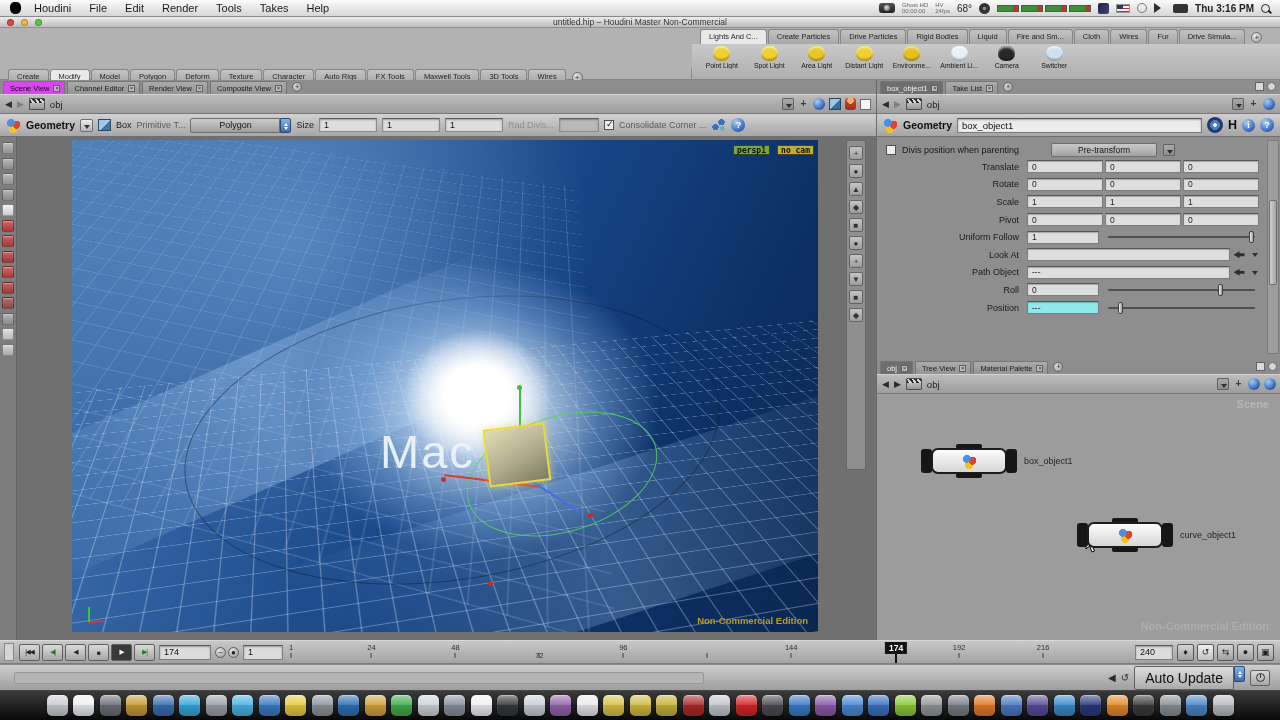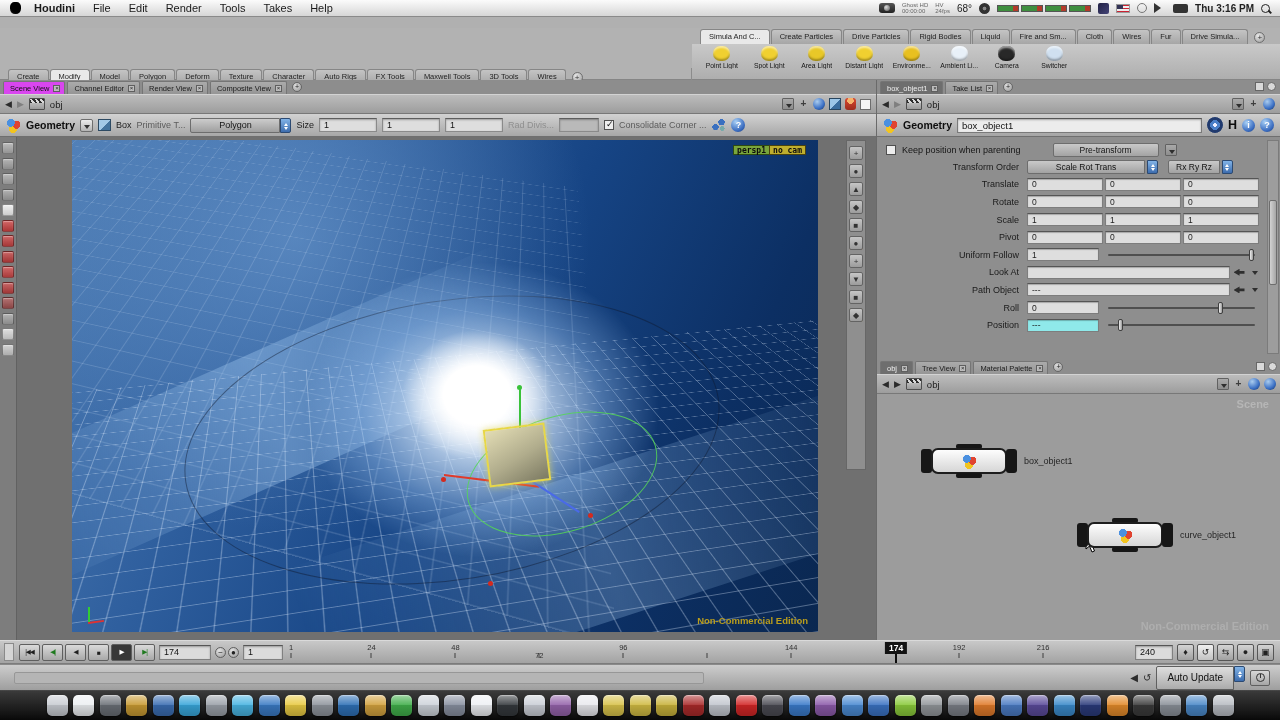--- a/index.html
+++ b/index.html
@@ -4,21 +4,21 @@
 <style>
   *{margin:0;padding:0;box-sizing:border-box;font-family:"Liberation Sans",sans-serif;}
   html,body{width:1280px;height:720px;overflow:hidden;background:#000;}
   #screen{position:relative;width:1280px;height:720px;background:#b0b0b0;overflow:hidden;}
 
   
   #menubar{position:absolute;left:0;top:0;width:1280px;height:17px;background:linear-gradient(#fbfbfb,#d6d6d6);border-bottom:1px solid #8a8a8a;display:flex;align-items:center;padding:0 10px;font-size:11px;color:#1a1a1a;z-index:30;}
   .apple{width:11px;height:12px;background:radial-gradient(circle at 60% 35%,#000 60%,#222);border-radius:40% 40% 45% 45%;margin-right:4px;}
   #menu-items{display:flex;align-items:center;}
   .menu-item{margin:0 9px;white-space:nowrap;}
-  .menu-item.b{font-weight:bold;text-align:right;}
+  .menu-item.b{font-weight:normal;text-align:right;}
   #menu-status{margin-left:auto;display:flex;align-items:center;gap:7px;font-size:10px;color:#222;}
   .tiny2{font-size:6px;line-height:6.5px;color:#666;}
   .rec-ic{width:16px;height:10px;background:linear-gradient(#555,#222);border-radius:3px;position:relative;}
   .rec-ic::after{content:"";position:absolute;left:5px;top:2px;width:6px;height:6px;border-radius:50%;background:radial-gradient(circle at 35% 35%,#ddd,#555);}
   .gear-ic{width:11px;height:11px;border-radius:50%;background:radial-gradient(circle,#888 0 25%,#333 26% 70%,#666 71%);}
   .meter{display:flex;gap:2px;align-items:center;}
   .meter i{display:block;width:22px;height:7px;background:linear-gradient(90deg,#3f8f3f 75%,#b23a2a 75%);border:1px solid #555;}
   .blue-ic{width:11px;height:11px;background:linear-gradient(135deg,#224,#447);border-radius:2px;}
   .flag-ic{width:14px;height:9px;border:1px solid #999;background:repeating-linear-gradient(#c23 0 1.4px,#eee 1.4px 2.8px);position:relative;}
   .flag-ic::after{content:"";position:absolute;left:0;top:0;width:6px;height:4.5px;background:#335;}
@@ -132,21 +132,21 @@
   .green-ellipse{position:absolute;left:392px;top:276px;width:196px;height:116px;border:1.5px solid rgba(85,215,85,.85);border-radius:50%;transform:rotate(-17deg);}
   .sel-box{position:absolute;left:414px;top:286px;width:62px;height:58px;transform:rotate(-7deg);background:linear-gradient(155deg,#e2dcb4 0%,#b0ac8c 55%,#7c7a62 100%);border:2px solid #e8d746;box-shadow:0 0 7px rgba(232,215,70,.65);}
   .axis{position:absolute;transform-origin:0 50%;}
   .axis.r{left:372px;top:334px;width:96px;height:1.5px;background:#e03a2a;transform:rotate(7deg);}
   .axis.g{left:447px;top:248px;width:1.5px;height:86px;background:#3ac23a;}
   .axis.b{left:447px;top:332px;width:72px;height:1.5px;background:#4a6ae8;transform:rotate(33deg);}
   .vdot{position:absolute;width:5px;height:5px;border-radius:50%;background:#d42a1e;}
   .vdot.g{background:#3ac23a;}
   .vp-chip{position:absolute;top:5px;height:10px;font-family:"DejaVu Sans Mono","Liberation Mono",monospace;font-size:8px;line-height:10px;padding:0 3px;color:#0d0d0d;font-weight:bold;}
   #persp-chip{right:48px;background:#79a63c;border:1px solid #2e4a12;margin-left:14px;}
-  #cam-chip{right:12px;background:#bfae2e;border:1px solid #4a420e;}
+  #cam-chip{right:4px;background:#bfae2e;border:1px solid #4a420e;}
   .vp-watermark{position:absolute;right:10px;bottom:6px;color:#bb9e1c;font-size:9.5px;font-weight:bold;}
   .gizmo{position:absolute;left:16px;bottom:10px;width:18px;height:18px;}
   .gizmo::before{content:"";position:absolute;left:0;bottom:0;width:16px;height:1.5px;background:#d33;transform:rotate(-8deg);}
   .gizmo::after{content:"";position:absolute;left:0;bottom:0;width:1.5px;height:15px;background:#3c3;}
   #vp-right-strip{position:absolute;left:846px;top:3px;width:20px;height:330px;background:#8f8f8f;border:1px solid #676767;display:flex;flex-direction:column;align-items:center;gap:4px;padding-top:5px;}
   .vtool{width:14px;height:14px;background:linear-gradient(#c6c6c6,#9c9c9c);border:1px solid #636363;border-radius:2px;font-size:8px;line-height:13px;text-align:center;color:#333;flex:none;}
 
   
   #param-header{height:23px;background:linear-gradient(#cfcfcf,#a5a5a5);border-bottom:1px solid #6f6f6f;display:flex;align-items:center;gap:5px;padding:0 6px;}
   .name-field{flex:1;height:15px;background:#ececec;border:1px solid #7a7a7a;border-top-color:#555;box-shadow:inset 0 1px 2px rgba(0,0,0,.3);font-size:9.5px;display:flex;align-items:center;padding:0 4px;color:#111;}
@@ -209,21 +209,21 @@
   #cur-line{position:absolute;top:13px;width:2px;height:9px;background:#0d0d0d;transform:translateX(-50%);}
   .tl-ic{width:17px;height:17px;background:linear-gradient(#d4d4d4,#a0a0a0);border:1px solid #565656;font-size:9px;text-align:center;line-height:15px;border-radius:2px;color:#222;flex:none;}
   .tl-ic.lit{background:linear-gradient(#efefef,#c2c2c2);}
   #tl-right{display:flex;align-items:center;gap:3px;padding-right:6px;}
 
   
   #status-bar{position:absolute;left:0;top:664px;width:1280px;height:26px;background:linear-gradient(#cdcdcd,#9e9e9e);border-top:1px solid #8a8a8a;display:flex;align-items:center;}
   .msg-strip{margin-left:14px;width:690px;height:12px;background:#b5b5b5;border:1px solid #979797;border-radius:2px;}
   #sb-right{margin-left:auto;display:flex;align-items:center;gap:5px;padding-right:10px;}
   .sb-ic{font-size:10px;color:#2c2c2c;}
-  .au-drop{height:24px;padding:0 10px;background:linear-gradient(#dedede,#ababab);border:1px solid #5f5f5f;border-radius:2px 0 0 2px;font-size:10px;display:flex;align-items:center;color:#111;}
+  .au-drop{height:24px;padding:0 10px;background:linear-gradient(#dedede,#ababab);border:1px solid #5f5f5f;border-radius:2px 0 0 2px;font-size:14px;display:flex;align-items:center;color:#111;}
   .mem-btn{width:20px;height:16px;background:linear-gradient(#d8d8d8,#a5a5a5);border:1px solid #5f5f5f;border-radius:2px;display:flex;align-items:center;justify-content:center;}
   .mem-btn i{width:9px;height:9px;border-radius:50%;border:1.5px solid #333;display:block;position:relative;}
   .mem-btn i::after{content:"";position:absolute;left:3px;top:0;width:1.5px;height:4px;background:#333;}
 
   
   #dock{position:absolute;left:0;top:690px;width:1280px;height:30px;background:linear-gradient(rgba(52,52,52,.95),rgba(6,6,6,.98));display:flex;align-items:center;justify-content:center;gap:5.5px;border-top:1px solid rgba(255,255,255,.25);}
   .dock-icon{width:21px;height:21px;border-radius:5px;flex:none;background-image:linear-gradient(rgba(255,255,255,.5),rgba(255,255,255,.12) 45%,rgba(0,0,0,.1) 50%,rgba(0,0,0,.25));box-shadow:inset 0 1px 1px rgba(255,255,255,.4),0 1px 2px rgba(0,0,0,.7);}
 </style>
 </head>
 <body>
@@ -256,20 +256,26 @@
       <span class="blue-ic"></span>
       <span class="flag-ic"></span>
       <span class="circ-ic"></span>
       <span class="spk-ic"></span>
       <span class="batt-ic"></span>
       <span class="clock-txt">Thu 3:16 PM</span>
       <span class="spot-ic"></span>
     </div>
   </div>
 
+  <div id="titlebar">
+    <span id="win-title">untitled.hip – Houdini Master Non-Commercial</span>
+    <span class="tlight" style="background:#e2463d"></span>
+    <span class="tlight" style="background:#f6b73c"></span>
+    <span class="tlight" style="background:#58c83c"></span>
+  </div>
 
   <div id="shelf">
     <div class="shelf-half lft">
       <div class="shelf-tabs" id="shelf-tabs-left">
           <span class="shelf-tab">Create</span>
           <span class="shelf-tab sel">Modify</span>
           <span class="shelf-tab">Model</span>
           <span class="shelf-tab">Polygon</span>
           <span class="shelf-tab">Deform</span>
           <span class="shelf-tab">Texture</span>
@@ -335,21 +341,21 @@
             <span class="tool-label">Look At</span>
           </div>
           <div class="shelf-tool">
             <span class="tool-icon" style="background-color: rgb(176, 176, 184);"></span>
             <span class="tool-label">Follow Path</span>
           </div>
         </div>
     </div>
     <div class="shelf-half rgt">
       <div class="shelf-tabs" id="shelf-tabs-right">
-          <span class="shelf-tab sel">Simula And C...</span>
+          <span class="shelf-tab sel">Lights And C...</span>
           <span class="shelf-tab">Create Particles</span>
           <span class="shelf-tab">Drive Particles</span>
           <span class="shelf-tab">Rigid Bodies</span>
           <span class="shelf-tab">Liquid</span>
           <span class="shelf-tab">Fire and Sm...</span>
           <span class="shelf-tab">Cloth</span>
           <span class="shelf-tab">Wires</span>
           <span class="shelf-tab">Fur</span>
           <span class="shelf-tab">Drive Simula...</span>
           <span class="shelf-plus">+</span>
@@ -470,20 +476,21 @@
             <span class="strip-ic" style="background: linear-gradient(rgba(255, 255, 255, 0.2), rgba(0, 0, 0, 0.133)), rgb(200, 200, 200);"></span>
           </div>
         <div id="vp-image">
           <div class="grid2"></div>
           <div class="streak s1"></div>
           <div class="streak s2"></div>
           <div class="grid1"></div>
           <div class="dark-curve"></div>
           <div class="glow"></div>
           <div class="glow-core"></div>
+          <div class="mac-text">Mac</div>
           <div class="green-ellipse"></div>
           <div class="axis r"></div>
           <div class="axis g"></div>
           <div class="axis b"></div>
           <div class="sel-box"></div>
           <div class="vdot" style="left:369px;top:337px"></div>
           <div class="vdot" style="left:516px;top:373px"></div>
           <div class="vdot g" style="left:445px;top:245px"></div>
           <div class="vdot" style="left:416px;top:441px"></div>
           <div class="vp-chip" id="persp-chip">persp1</div>
@@ -538,41 +545,25 @@
         <span class="bold-label">Geometry</span>
         <span class="name-field">box_object1</span>
         <span class="target-ic"></span>
         <span class="h-label">H</span>
         <span class="info-circ">i</span>
         <span class="help-circ">?</span>
       </div>
       <div id="param-body">
         <div id="keep-row">
           <span class="checkbox"></span>
-          <span>Keep position when parenting</span>
+          <span>Divis position when parenting</span>
           <span class="pretrans">Pre-transform</span>
           <span class="mini-drop"></span>
         </div>
         <div id="param-rows">
-            <div class="prow">
-              <span class="plabel">Transform Order</span>
-              <div class="pctrl">
-                <div class="pdrop w1">Scale Rot Trans</div>
-                <span class="spin">
-                  <i></i>
-                  <i class="dn"></i>
-                </span>
-                <span class="gap2"></span>
-                <div class="pdrop">Rx Ry Rz</div>
-                <span class="spin">
-                  <i></i>
-                  <i class="dn"></i>
-                </span>
-              </div>
-            </div>
             <div class="prow">
               <span class="plabel">Translate</span>
               <div class="pctrl triple">
                 <div class="pfield">0</div>
                 <div class="pfield">0</div>
                 <div class="pfield">0</div>
               </div>
             </div>
             <div class="prow">
               <span class="plabel">Rotate</span>

